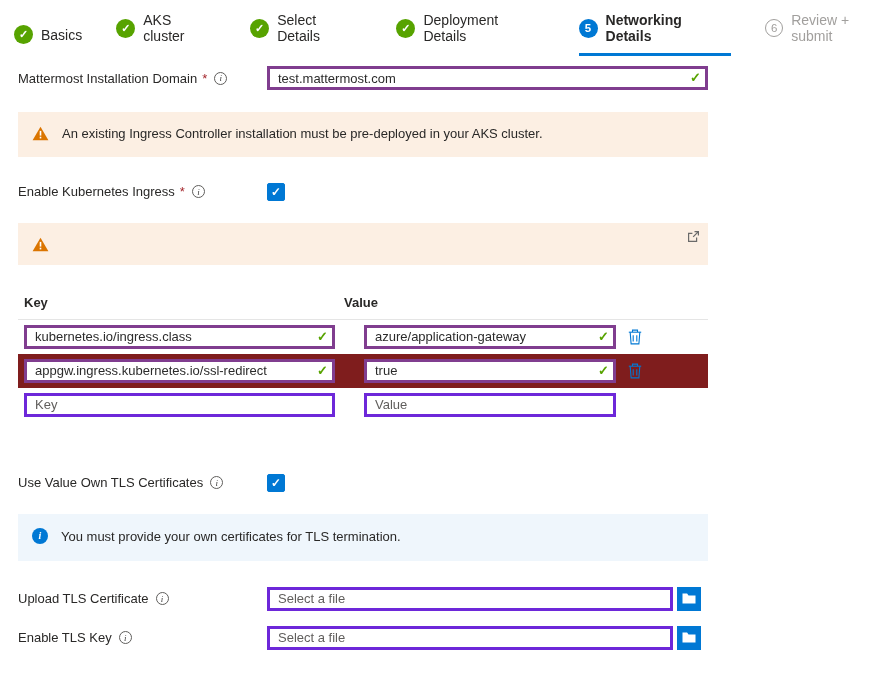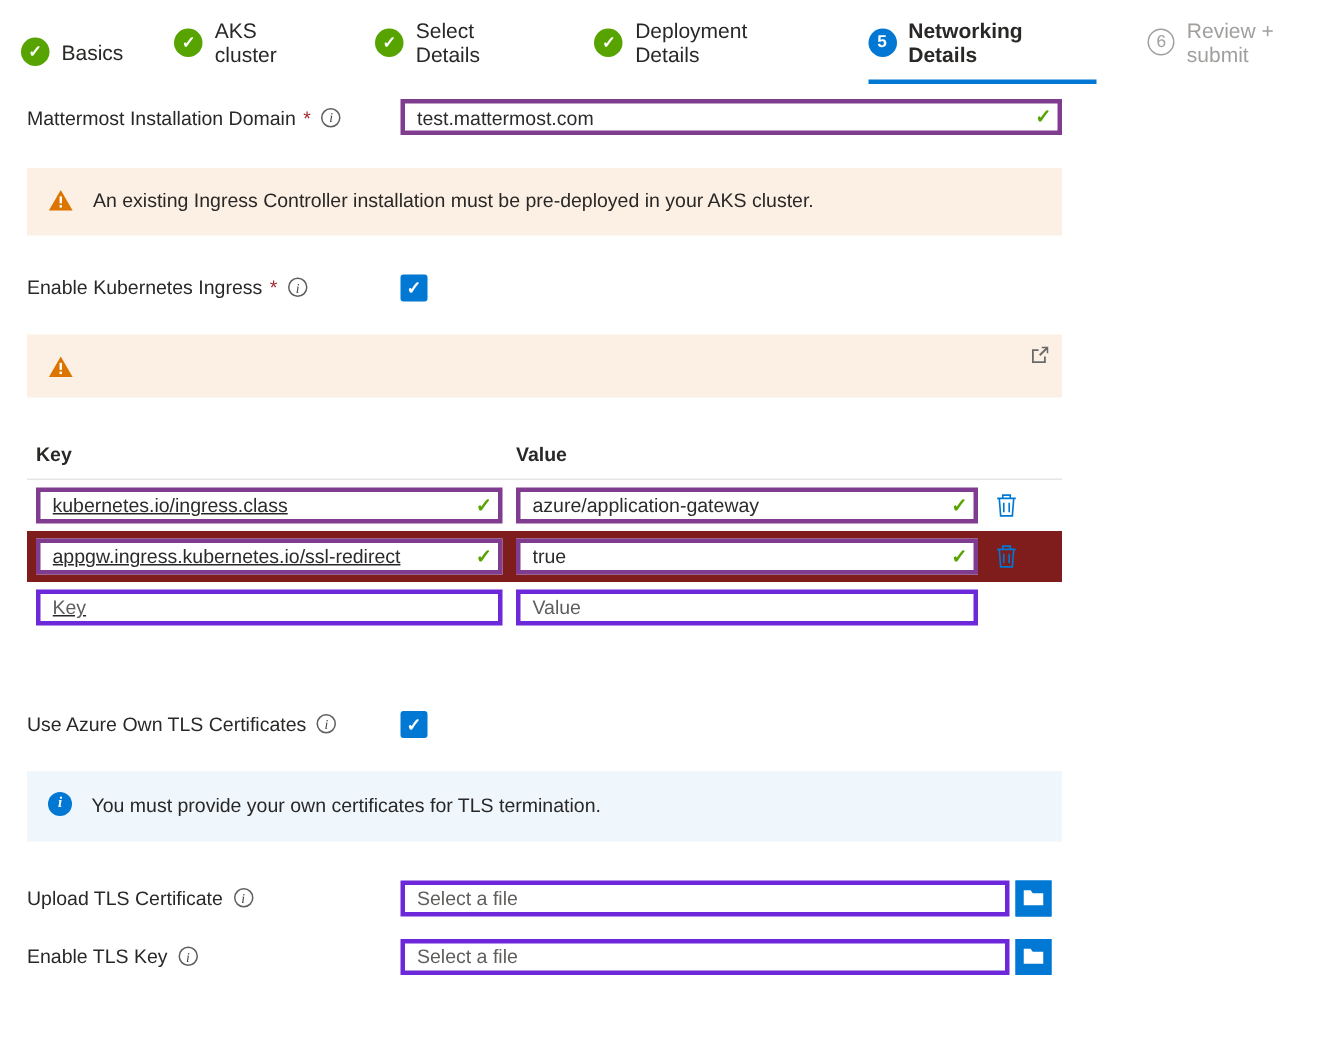--- a/index.html
+++ b/index.html
@@ -24,21 +24,21 @@
   .frow { display:flex; align-items:center; }
   .mt18 { margin-top:10px; } .mt26 { margin-top:26px; }
   .mt50 { margin-top:52px; } .mt24 { margin-top:24px; } .mt14 { margin-top:15px; }
   .lbl { flex:0 0 249px; display:flex; align-items:center; gap:5px; font-size:13px; }
   .req { color:#a4262c; }
   .info-o { width:13px; height:13px; border:1px solid #5f5e5c; border-radius:50%;
             display:inline-flex; align-items:center; justify-content:center;
             font-size:9px; color:#424242; font-family:"Liberation Serif", serif;
             font-style:italic; margin-left:2px; cursor:default; flex:0 0 auto; }
   .iwrap { position:relative; display:inline-flex; }
-  .w441 { width:441px; } .w418 { width:406px; } .wk { width:311px;text-decoration:underline; } .wv { width:308px; }
+  .w441 { width:441px; } .w418 { width:406px; } .wk { width:311px; } .wv { width:252px;margin-left:20px; }
   input.txt { width:100%; height:24px; border:3px solid #6d28d9; background:#fff;
               padding:2px 8px; font:13px "Liberation Sans", sans-serif; color:#2b2b2b; }
   input.txt::placeholder { color:#605e5c; opacity:1; }
   input.txt.dirty { border-color:#803d8f; padding-right:24px; }
   .vchk { position:absolute; right:7px; top:4px; color:#57a300;
           font-size:13px; font-weight:700; pointer-events:none; }
   .cbx { width:18px; height:18px; background:#0078d4; border:1px solid #0078d4;
          border-radius:2px; display:inline-flex; align-items:center;
          justify-content:center; cursor:pointer; }
   .cchk { color:#fff; font-size:12px; font-weight:700; line-height:1; }
@@ -207,21 +207,21 @@
         <input class="txt" placeholder="Key" style="">
       </span>
       <span class="iwrap wv">
         <input class="txt" placeholder="Value" style="">
       </span>
     </div>
   </div>
 
   <div class="frow mt50">
     <div class="lbl">
-      <span>Use Azure Own TLS Certificates</span>
+      <span>Use Value Own TLS Certificates</span>
       <span class="info-o">i</span>
     </div>
     <span class="cbx">
         <span class="cchk">✓</span>
       </span>
   </div>
 
   <div class="banner infob mt24">
     <span class="iicon">
         <span>i</span>

